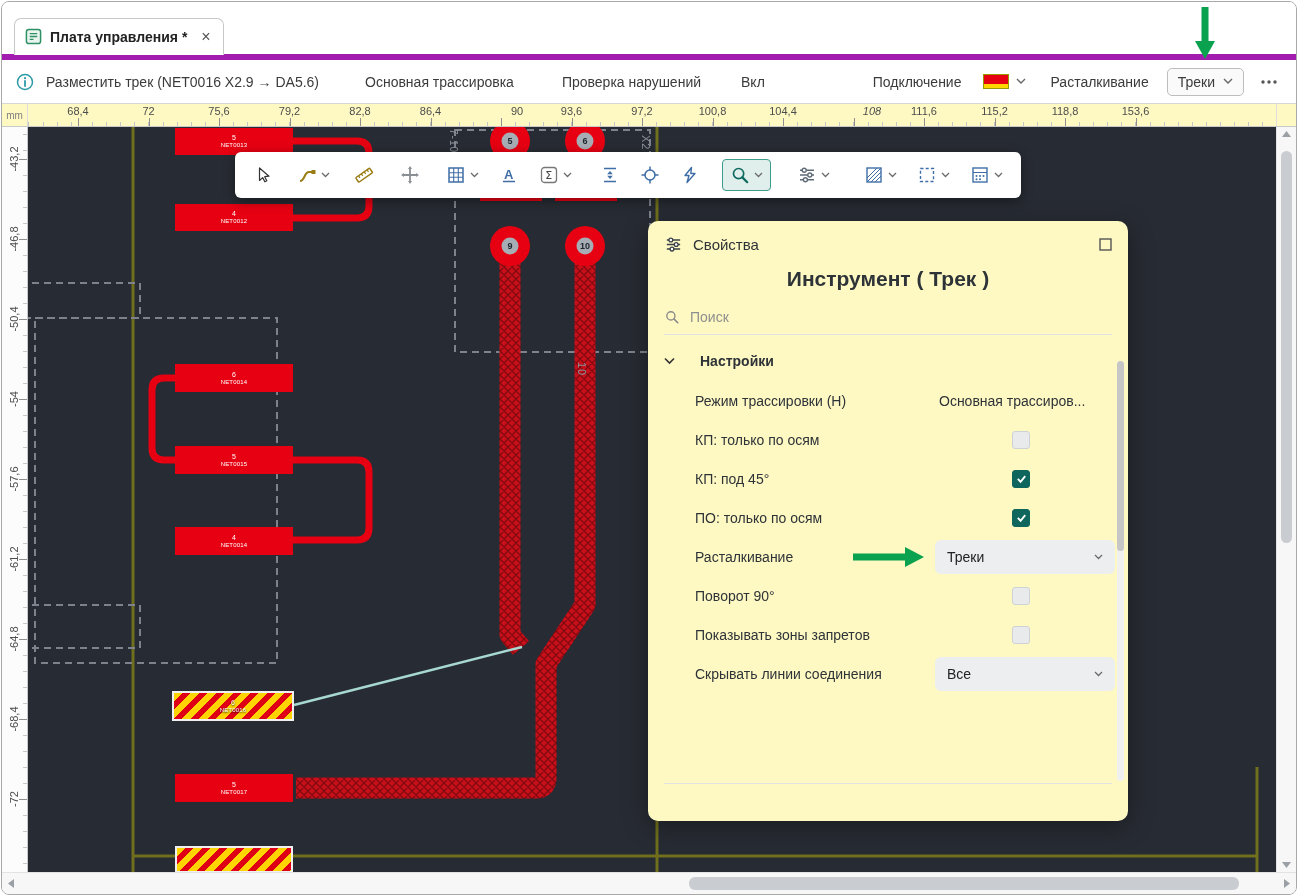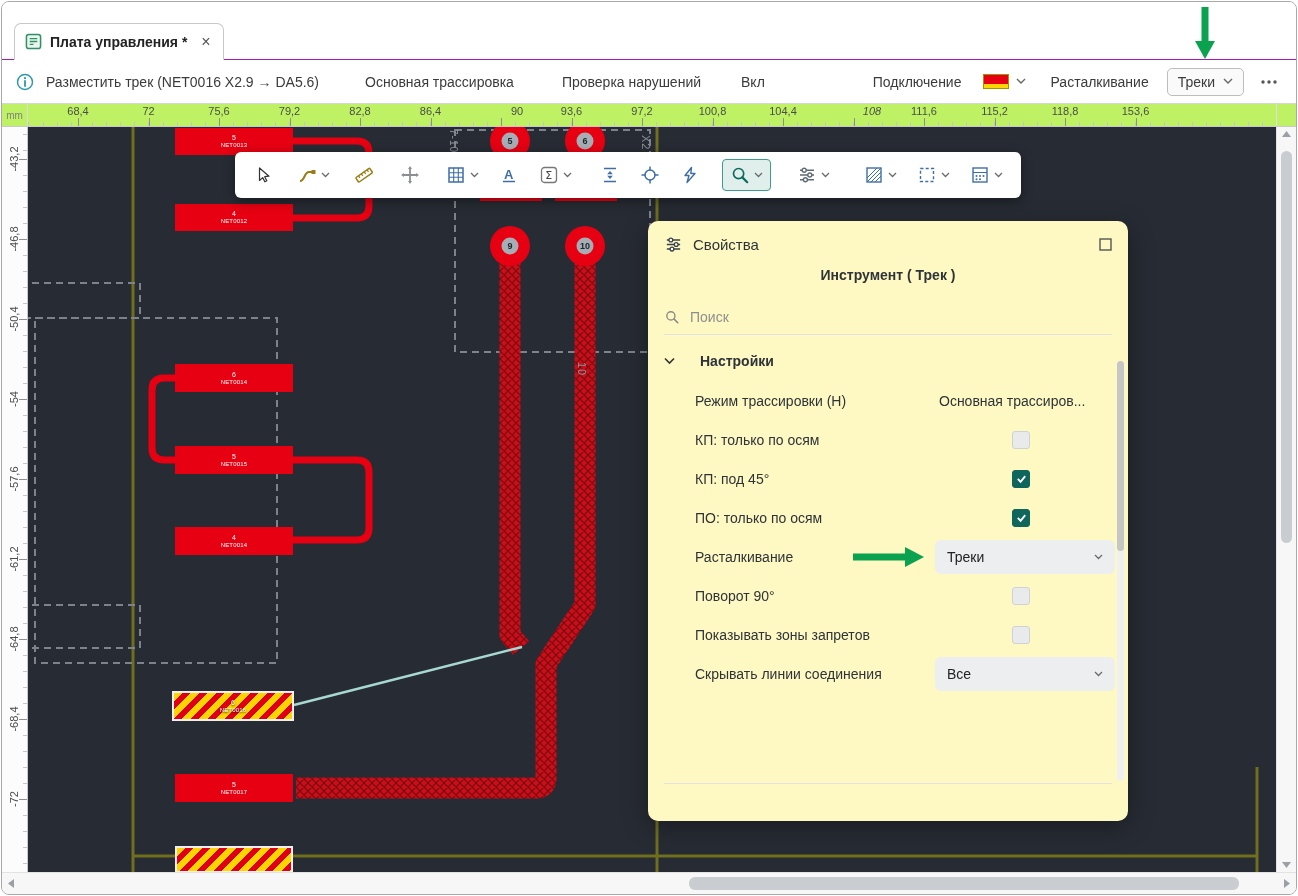--- a/index.html
+++ b/index.html
@@ -1,32 +1,32 @@
 <!DOCTYPE html>
 <html><head>
 <meta charset="utf-8">
 <style>
 *{margin:0;padding:0;box-sizing:border-box}
 html,body{width:1298px;height:896px;background:#fff;overflow:hidden;font-family:"Liberation Sans","DejaVu Sans",sans-serif}
 .window{position:absolute;left:1px;top:1px;width:1296px;height:894px;border:1px solid #a8a8a8;border-radius:8px;background:#fff;overflow:hidden;display:flex;flex-direction:column}
 
-.tabbar{height:58px;display:flex;align-items:flex-end;padding-left:12px;background:#fff;border-bottom:1px solid #a21caf}
+.tabbar{height:58px;display:flex;align-items:flex-end;padding-left:12px;background:#fff;border-bottom:6px solid #a21caf}
 .tab{height:37px;display:flex;align-items:center;gap:8px;padding:0 12px 0 10px;border:1px solid #c8c8c8;border-bottom:1px solid #fff;margin-bottom:-1px;border-radius:7px 7px 0 0;background:#fff;font-size:14px;font-weight:bold;color:#222}
 .tab-close{font-size:16px;color:#555;margin-left:6px;font-weight:normal;cursor:default}
 
 .toolbar{height:44px;display:flex;align-items:center;padding:0 14px;font-size:14px;color:#3b3b3b;background:#fff;border-bottom:1px solid #d6d6d6}
 .tbi{display:inline-flex;align-items:center;white-space:nowrap}
 .ml12{margin-left:12px}.ml22{margin-left:22px}.ml24{margin-left:24px}.ml26{margin-left:26px}.ml40{margin-left:40px}.ml46{margin-left:46px}.ml48{margin-left:48px}
 .tracks-btn{position:relative;display:flex;align-items:center;gap:8px;padding:5px 10px;margin-left:18px;border:1px solid #bdbdbd;border-radius:5px;background:#fafafa}
 .swatch{width:26px;height:15px;background:#e60012;border:1px solid #9a9a00;box-shadow:inset 0 -4px 0 #ffd400}
 .chev svg{display:block}
 .overflow-btn{margin-left:12px;display:flex;align-items:center;padding:4px}
 .push-right{margin-left:auto}
 
-.ruler-row{height:23px;display:flex;border-bottom:1px solid #c9c9c9;background:#bef264}
+.ruler-row{height:23px;display:flex;border-bottom:1px solid #c9c9c9;background:#fef9c3}
 .ruler-corner{width:26px;display:flex;align-items:center;justify-content:center;font-size:10px;color:#808080;border-right:1px solid #dcdcdc}
 .hruler{flex:1;position:relative;overflow:hidden}
 .hlab{position:absolute;top:1px;transform:translateX(-50%);font-size:11px;color:#4c4c4c}
 .htick{position:absolute;bottom:0;width:1px;height:8px;background:#8f8f8f}
 .hminor{position:absolute;left:0;right:0;bottom:0;height:4px;background:repeating-linear-gradient(90deg,#c6c6c6 0 1px,transparent 1px 14.1px);background-position-x:50px}
 .ruler-right{width:20px;border-left:1px solid #e0e0e0}
 
 .content{flex:1;display:flex;min-height:0}
 .vruler{width:26px;position:relative;border-right:1px solid #c9c9c9;background:#fcfcfc;overflow:hidden}
 .vlab{position:absolute;left:12px;transform:translate(-50%,-50%) rotate(-90deg);font-size:11px;color:#4c4c4c;white-space:nowrap}
@@ -45,21 +45,21 @@
 .ftb{position:absolute;left:207px;top:25px;height:46px;display:flex;align-items:center;padding:0 10px;background:#fff;border-radius:6px;box-shadow:0 3px 12px rgba(0,0,0,.4);z-index:20}
 .ftb-btn{display:flex;align-items:center;gap:4px;padding:5px 7px;border-radius:4px;border:1.5px solid transparent}
 .ftb-btn svg{width:20px;height:20px;display:block}
 .ftb-btn.active{background:#e1efec;border-color:#3d9c8b}
 .ftb-chev svg{width:9px;height:6px;display:block}
 
 .panel{position:absolute;left:620px;top:94px;width:480px;height:600px;background:#fef9c3;border-radius:10px;box-shadow:0 6px 24px rgba(0,0,0,.35);z-index:30;font-size:14px;color:#2e3338}
 .panel-header{height:46px;display:flex;align-items:center;gap:10px;padding:0 16px}
 .panel-title{font-size:15px}
 .panel-sq{margin-left:auto;display:flex}
-.panel-subtitle{height:32px;text-align:center;font-weight:bold;font-size:14px}
+.panel-subtitle{height:32px;text-align:center;font-weight:bold;font-size:21px}
 .panel-search{display:flex;align-items:center;gap:10px;margin:0 16px 8px;height:36px;border-bottom:1px solid #e2e2e2;color:#8e8e8e}
 .section-hdr{display:flex;align-items:center;gap:25px;padding:10px 16px 12px;font-weight:bold}
 .prop-row{position:relative;height:39px;display:flex;align-items:center;padding-left:47px}
 .prop-label{font-size:14px}
 .prop-ctrl{position:absolute;left:287px;top:50%;transform:translateY(-50%);width:180px;display:flex;align-items:center}
 .checkbox{width:18px;height:18px;border-radius:3px;margin-left:77px;background:#e8eaec;border:1px solid #cfd2d5}
 .checkbox.checked{background:#0e665c;border-color:#0e665c;display:flex;align-items:center;justify-content:center}
 .checkbox.checked svg{width:13px;height:13px}
 .select{width:180px;height:34px;background:#eceef0;border-radius:6px;display:flex;align-items:center;padding:0 12px;color:#222}
 .select .sel-chev{margin-left:auto;display:flex}

